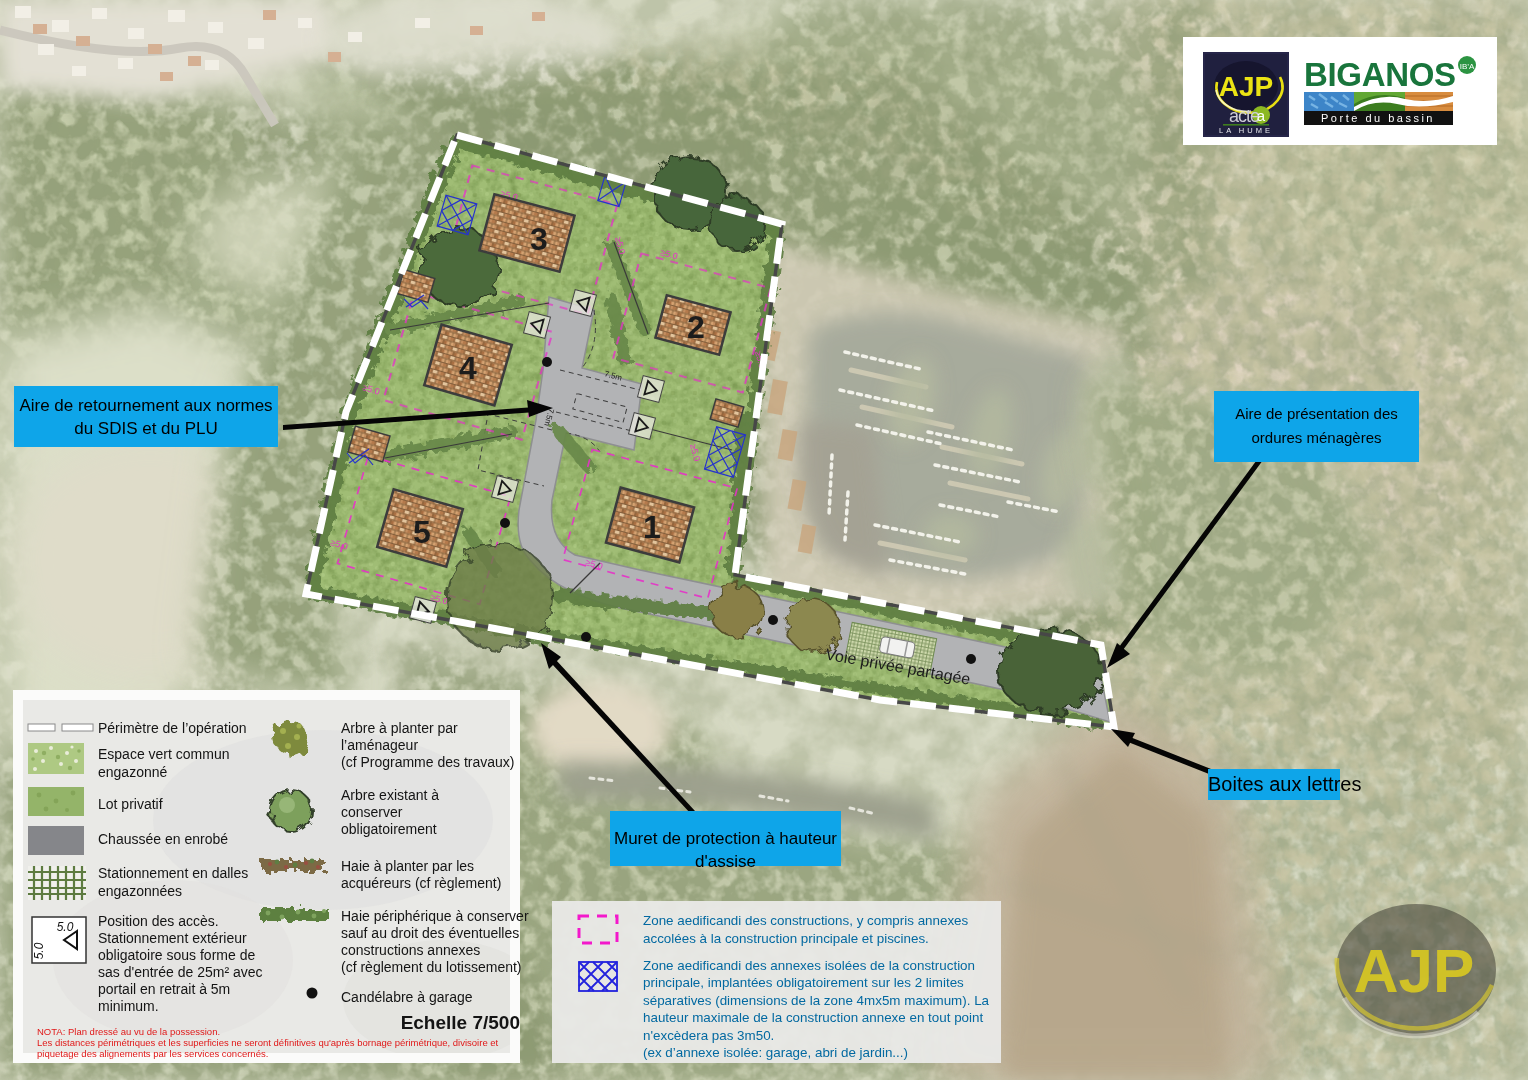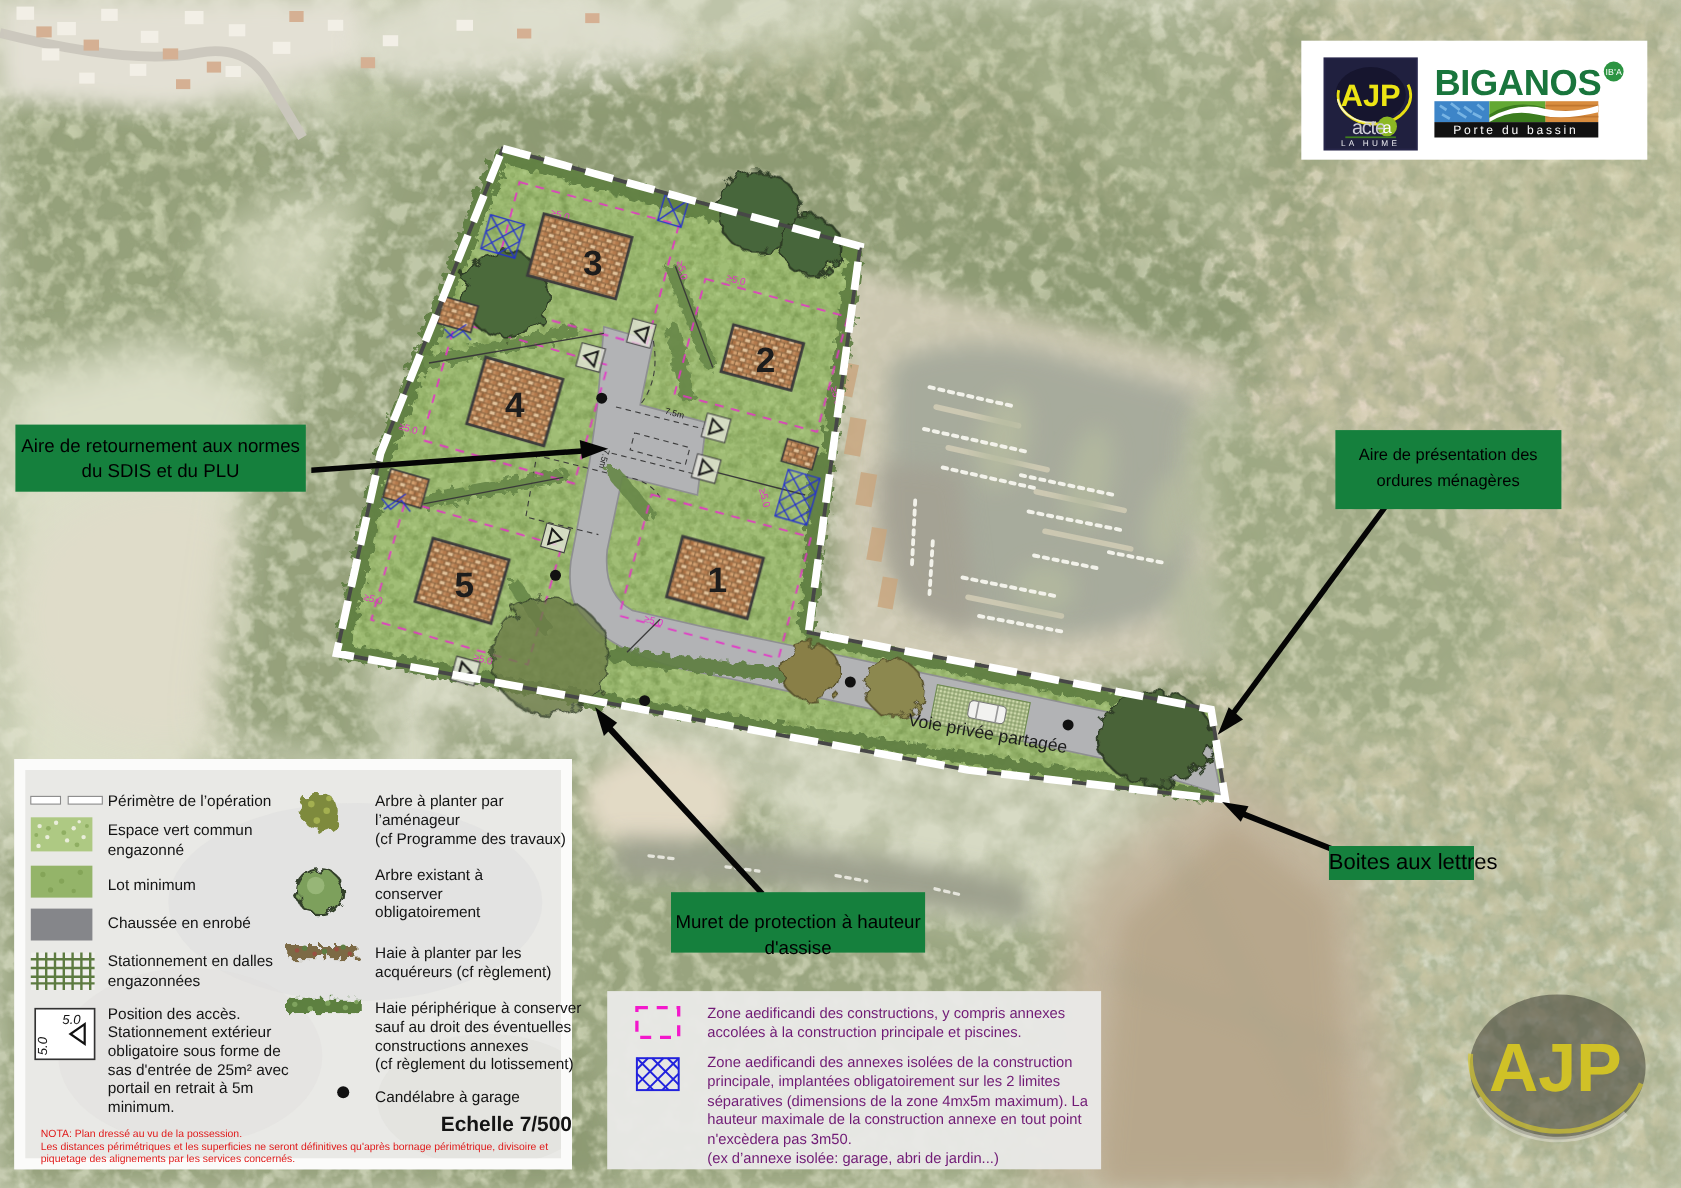--- a/index.html
+++ b/index.html
@@ -1,18 +1,18 @@
 <!DOCTYPE html>
 <html><head>
 <meta charset="utf-8">
 <style>
   html,body{margin:0;padding:0;}
   body{width:1528px;height:1080px;position:relative;overflow:hidden;
        font-family:"Liberation Sans", sans-serif;background:#c9cdb0;}
-  .box{position:absolute;background:#15803d;color:#000;text-align:center;}
+  .box{position:absolute;background:#0ea5e9;color:#000;text-align:center;}
 </style>
 </head>
 <body>
 
 <svg id="main" width="1528" height="1080" viewBox="0 0 1528 1080" style="position:absolute;left:0;top:0" xmlns="http://www.w3.org/2000/svg">
 <defs>
   <filter id="fblob" x="-40%" y="-40%" width="180%" height="180%">
     <feTurbulence type="fractalNoise" baseFrequency="0.09" numOctaves="2" seed="7" result="n"></feTurbulence>
     <feDisplacementMap in="SourceGraphic" in2="n" scale="16"></feDisplacementMap>
   </filter>
@@ -564,34 +564,34 @@
         <circle cx="275" cy="212" r="2.4"></circle>
         <circle cx="291" cy="216" r="2.4"></circle>
         <circle cx="301" cy="211" r="2"></circle>
       </g>
 
     <circle cx="289" cy="293" r="5.5" fill="#111"></circle>
   </svg>
 
   <div style="position:absolute;left:75px;top:20px;font-size:14px;white-space:nowrap;">Périmètre de l’opération</div>
   <div style="position:absolute;left:75px;top:46px;font-size:14px;line-height:17.5px;white-space:nowrap;">Espace vert commun<br>engazonné</div>
-  <div style="position:absolute;left:75px;top:96px;font-size:14px;white-space:nowrap;">Lot minimum</div>
+  <div style="position:absolute;left:75px;top:96px;font-size:14px;white-space:nowrap;">Lot privatif</div>
   <div style="position:absolute;left:75px;top:131px;font-size:14px;white-space:nowrap;">Chaussée en enrobé</div>
   <div style="position:absolute;left:75px;top:165px;font-size:14px;line-height:17.5px;white-space:nowrap;">Stationnement en dalles<br>engazonnées</div>
   <div style="position:absolute;left:75px;top:213px;font-size:14px;line-height:17px;white-space:nowrap;">Position des accès.<br>Stationnement extérieur<br>obligatoire sous forme de<br>sas d'entrée de 25m² avec<br>portail en retrait à 5m<br>minimum.</div>
   <div style="position:absolute;left:318px;top:20px;font-size:14px;line-height:17px;white-space:nowrap;">Arbre à planter par<br>l’aménageur<br>(cf Programme des travaux)</div>
   <div style="position:absolute;left:14px;top:326px;font-size:9.5px;line-height:11px;color:#e01818;white-space:nowrap;">NOTA: Plan dressé au vu de la possession.<br>Les distances périmétriques et les superficies ne seront définitives qu'après bornage périmétrique, divisoire et<br>piquetage des alignements par les services concernés.</div>
   <div style="position:absolute;left:318px;top:87px;font-size:14px;line-height:17px;white-space:nowrap;">Arbre existant à<br>conserver<br>obligatoirement</div>
   <div style="position:absolute;left:318px;top:158px;font-size:14px;line-height:17px;white-space:nowrap;">Haie à planter par les<br>acquéreurs (cf règlement)</div>
   <div style="position:absolute;left:318px;top:208px;font-size:14px;line-height:17px;white-space:nowrap;">Haie périphérique à conserver<br>sauf au droit des éventuelles<br>constructions annexes<br>(cf règlement du lotissement)</div>
   <div style="position:absolute;left:318px;top:289px;font-size:14px;white-space:nowrap;">Candélabre à garage</div>
   <div style="position:absolute;left:290px;top:312px;width:207px;font-size:19px;font-weight:bold;text-align:right;white-space:nowrap;">Echelle 7/500</div>
 </div>
 
-<div style="position:absolute;left:552px;top:901px;width:449px;height:162px;background:rgba(233,233,231,0.96);color:#701a75;">
+<div style="position:absolute;left:552px;top:901px;width:449px;height:162px;background:rgba(233,233,231,0.96);color:#0369a1;">
   <svg width="70" height="162" viewBox="0 0 70 162" xmlns="http://www.w3.org/2000/svg" style="position:absolute;left:0;top:0">
 
     <rect x="27" y="15" width="38" height="27" fill="none" stroke="#f318cb" stroke-width="3" stroke-dasharray="10 8"></rect>
 
     <g stroke="#2222dd" stroke-width="1.8" fill="none">
       <rect x="27" y="61" width="38" height="29"></rect>
       <path d="M27,61 L56,90 M27,75 L42,90 M41,61 L65,85 M55,61 L65,71 M65,61 L36,90 M65,75 L50,90 M51,61 L27,85 M37,61 L27,71"></path>
     </g>
   </svg>
   <div style="position:absolute;left:91px;top:11px;font-size:13.4px;line-height:18px;white-space:nowrap;">Zone aedificandi des constructions, y compris annexes<br>accolées à la construction principale et piscines.</div>

